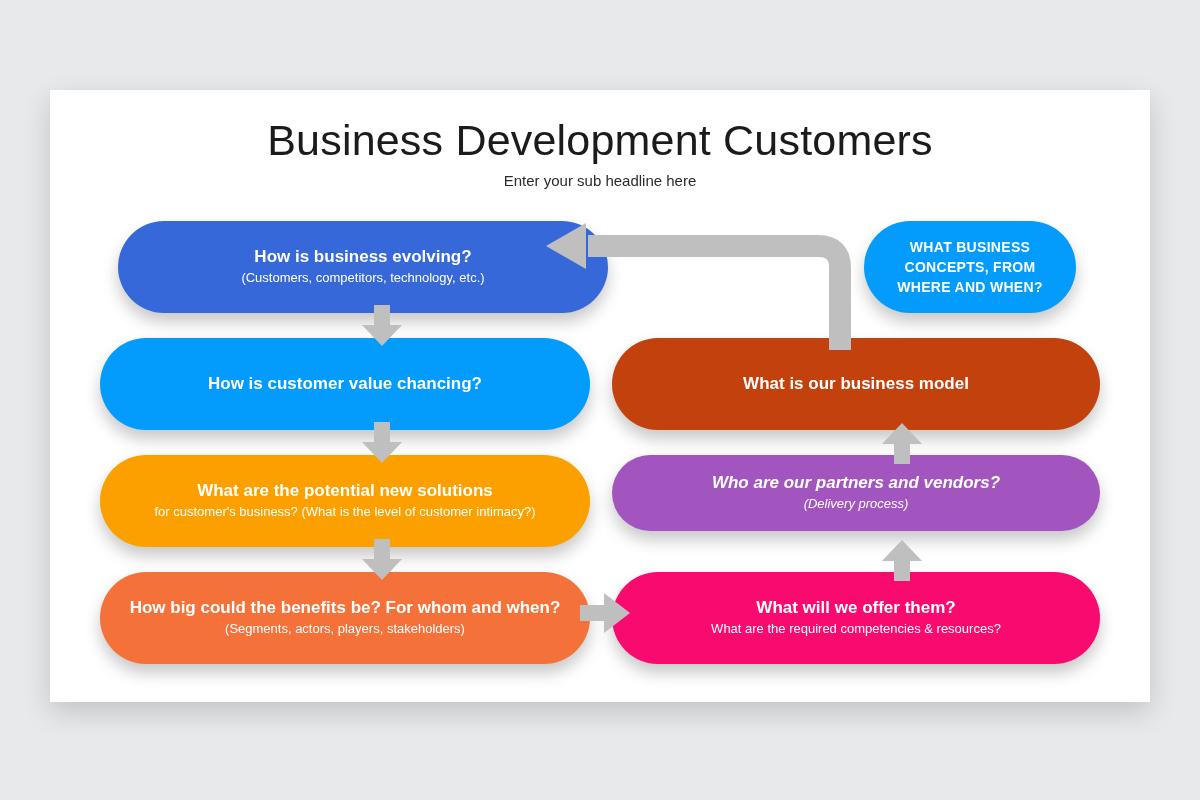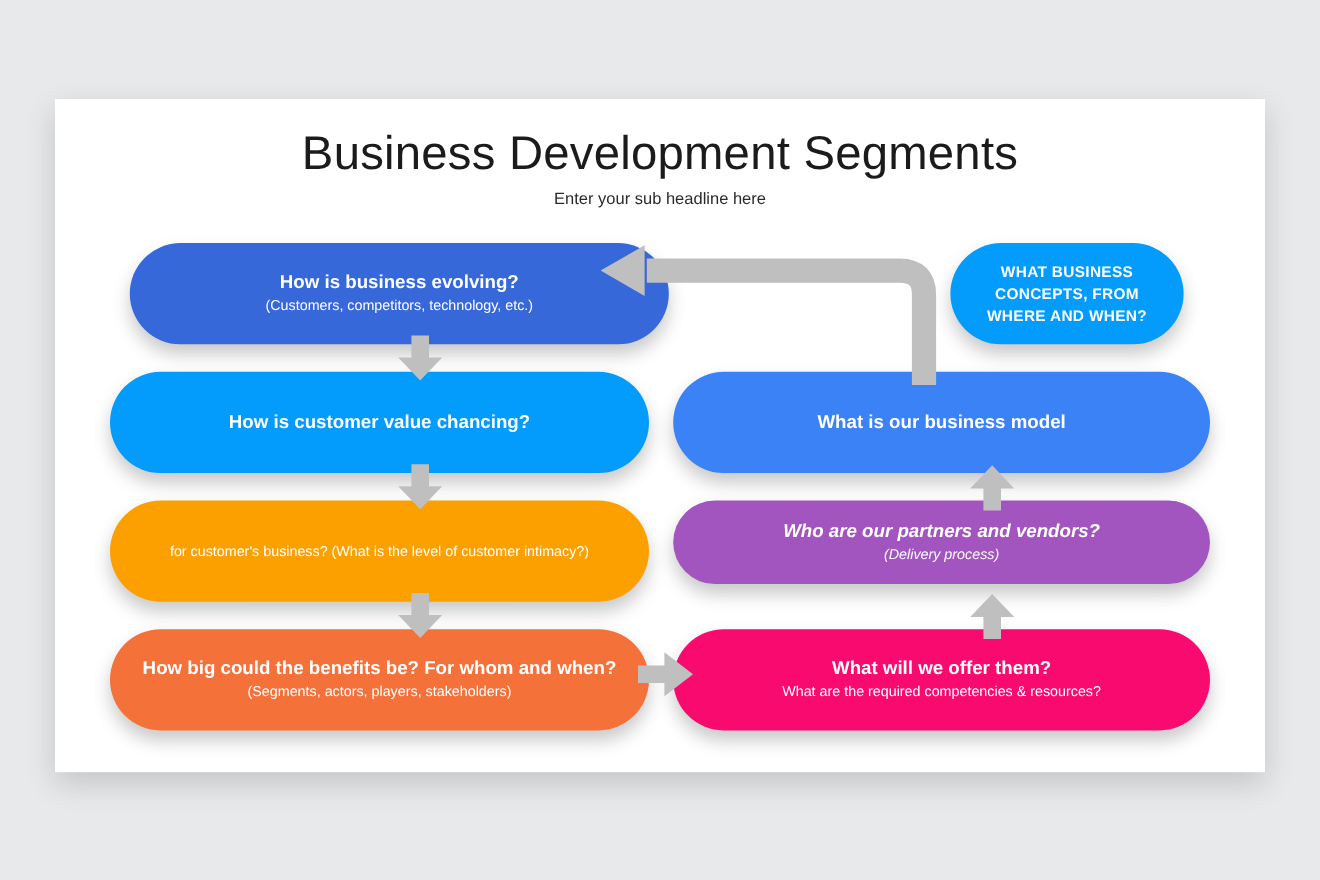--- a/index.html
+++ b/index.html
@@ -69,46 +69,47 @@
   #arr-u1{left:830px;top:449px;}
   #arr-u2{left:830px;top:332px;}
   #arr-return{left:490px;top:130px;}
 </style>
 </head>
 <body>
 
 <div id="stage">
   <div class="slide">
 
-    <div class="title">Business Development Segments</div>
+    <div class="title">Business Development Customers</div>
     <div class="subtitle">Enter your sub headline here</div>
 
     <div class="pill" id="box-l1" style="background:#3668da">
       <div class="hl">How is business evolving?</div>
       <div class="sl">(Customers, competitors, technology, etc.)</div>
     </div>
 
     <div class="pill" id="box-l2" style="background:#039bfc">
       <div class="hl">How is customer value chancing?</div>
     </div>
 
     <div class="pill" id="box-l3" style="background:#fca000">
+      <div class="hl">What are the potential new solutions</div>
       <div class="sl">for customer's business? (What is the level of customer intimacy?)</div>
     </div>
 
     <div class="pill" id="box-l4" style="background:#f4713a">
       <div class="hl">How big could the benefits be? For whom and when?</div>
       <div class="sl">(Segments, actors, players, stakeholders)</div>
     </div>
 
     <div class="pill small" id="box-r1" style="background:#039bfc">
       <div class="hl">WHAT BUSINESS CONCEPTS, FROM WHERE AND WHEN?</div>
     </div>
 
-    <div class="pill" id="box-r2" style="background:#3b82f6">
+    <div class="pill" id="box-r2" style="background:#c2410c">
       <div class="hl">What is our business model</div>
     </div>
 
     <div class="pill" id="box-r3" style="background:#a255be">
       <div class="hl">Who are our partners and vendors?</div>
       <div class="sl">(Delivery process)</div>
     </div>
 
     <div class="pill" id="box-r4" style="background:#f80a6e">
       <div class="hl">What will we offer them?</div>

